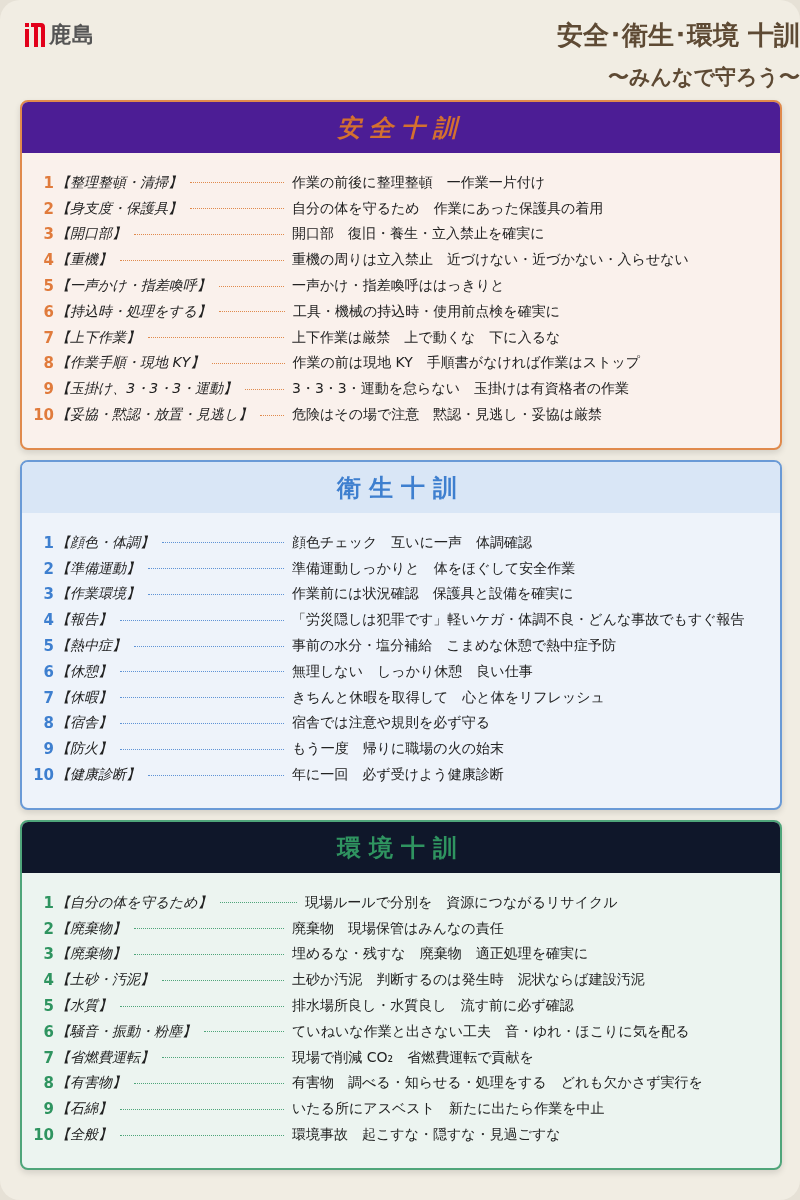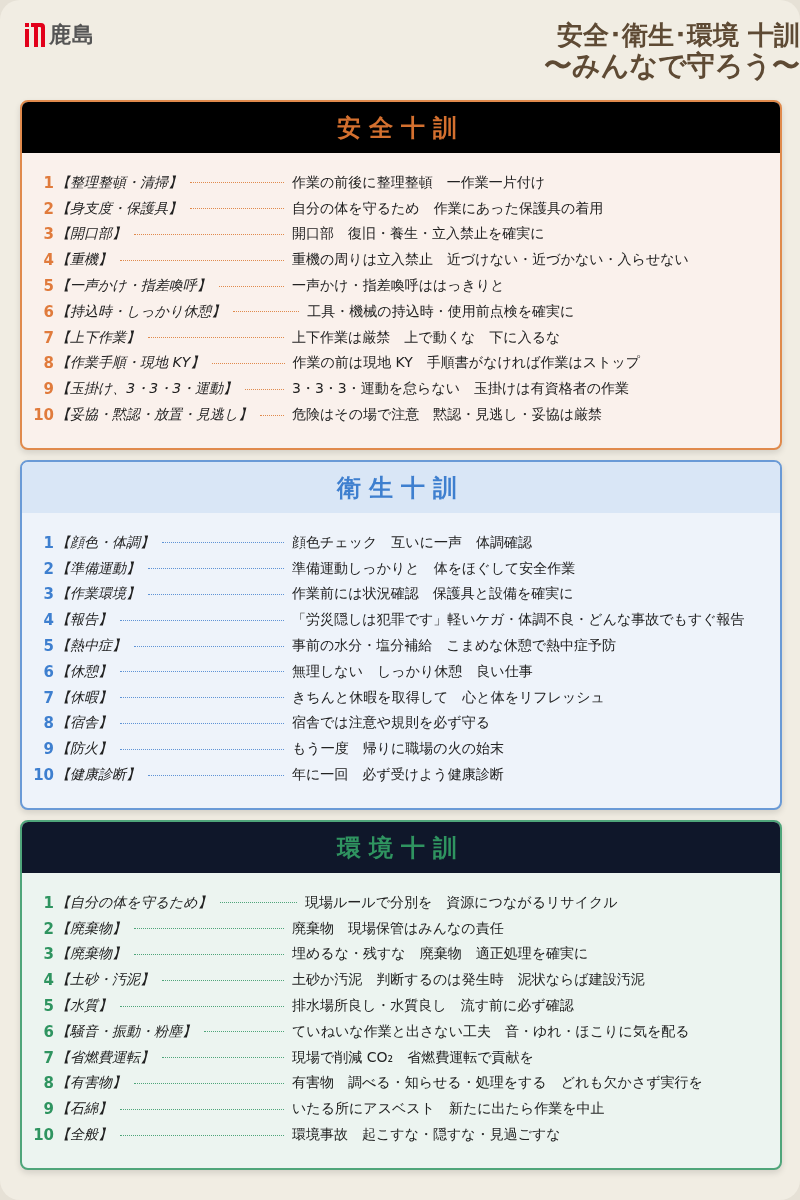--- a/index.html
+++ b/index.html
@@ -10,37 +10,37 @@
   }
   .page {
     position: absolute; left: 0; top: 0; width: 800px; height: 1200px;
     background: #f1ede3; border-radius: 20px; overflow: hidden;
   }
   .logo { position: absolute; left: 25px; top: 20px; display: flex; align-items: center; gap: 4px; }
   .logo-mark { width: 10px; height: 24px; position: relative; }
   .logo-text { font-size: 22px; font-weight: bold; color: #555555; letter-spacing: 1px; }
   .title-wrap { position: absolute; left: 0; width: 800px; top: 18px; text-align: right; color: #5e4a34; }
   .main-title { font-size: 26px; font-weight: bold; letter-spacing: 0px; line-height: 34px; padding-left: 4px; }
-  .sub-title { font-size: 28px; font-weight: bold; line-height: 28px; margin-top: 0px; }
+  .sub-title { font-size: 21px; font-weight: bold; line-height: 28px; margin-top: 11px; }
 
   .card {
     position: absolute; left: 20px; width: 758px;
     border: 2px solid; border-radius: 8px; overflow: hidden;
     box-shadow: 0 3px 6px rgba(0,0,0,0.12);
   }
   .card-head { height: 51px; display: flex; align-items: center; justify-content: center; font-size: 24px; font-weight: bold; letter-spacing: 8px; }
   .card-body { padding-top: 17px; padding-bottom: 16px; }
   .row { display: flex; align-items: center; height: 25.8px; font-size: 14px; color: #222222; }
   .num { width: 32px; text-align: right; font-weight: bold; font-size: 15px; }
   .label { padding-left: 2px; white-space: nowrap; font-style: italic; }
   .dots { flex: none; height: 0; border-bottom: 1px dotted; margin: 0 8px 0 8px; }
   .desc { white-space: nowrap; }
 
   .safety { top: 100px; height: 346px; border-color: #e08a4c; background: #faf1ec; }
-  .safety .card-head { background: #000000; color: #d4702f; }
+  .safety .card-head { background: #4c1d95; color: #d4702f; font-style: italic; }
   .safety .num { color: #e07b3c; }
   .safety .dots { border-color: #e08a4c; }
 
   .health { top: 460px; height: 346px; border-color: #6a9ad6; background: #eef3fa; }
   .health .card-head { background: #d9e6f6; color: #3e7fcf; }
   .health .num { color: #3e7fcf; }
   .health .dots { border-color: #5f93d5; }
 
   .env { top: 820px; height: 346px; border-color: #4fa57a; background: #ecf4f0; }
   .env .card-head { background: #0f172a; color: #2f9460; }
@@ -94,21 +94,21 @@
           <span class="desc">重機の周りは立入禁止　近づけない・近づかない・入らせない</span>
         </div>
       <div class="row">
           <span class="num">5</span>
           <span class="label">【一声かけ・指差喚呼】</span>
           <span class="dots" style="width: 65.3438px;"></span>
           <span class="desc">一声かけ・指差喚呼ははっきりと</span>
         </div>
       <div class="row">
           <span class="num">6</span>
-          <span class="label">【持込時・しっかり休憩】</span>
+          <span class="label">【持込時・処理をする】</span>
           <span class="dots" style="width: 66px;"></span>
           <span class="desc">工具・機械の持込時・使用前点検を確実に</span>
         </div>
       <div class="row">
           <span class="num">7</span>
           <span class="label">【上下作業】</span>
           <span class="dots" style="width: 136px;"></span>
           <span class="desc">上下作業は厳禁　上で動くな　下に入るな</span>
         </div>
       <div class="row">

